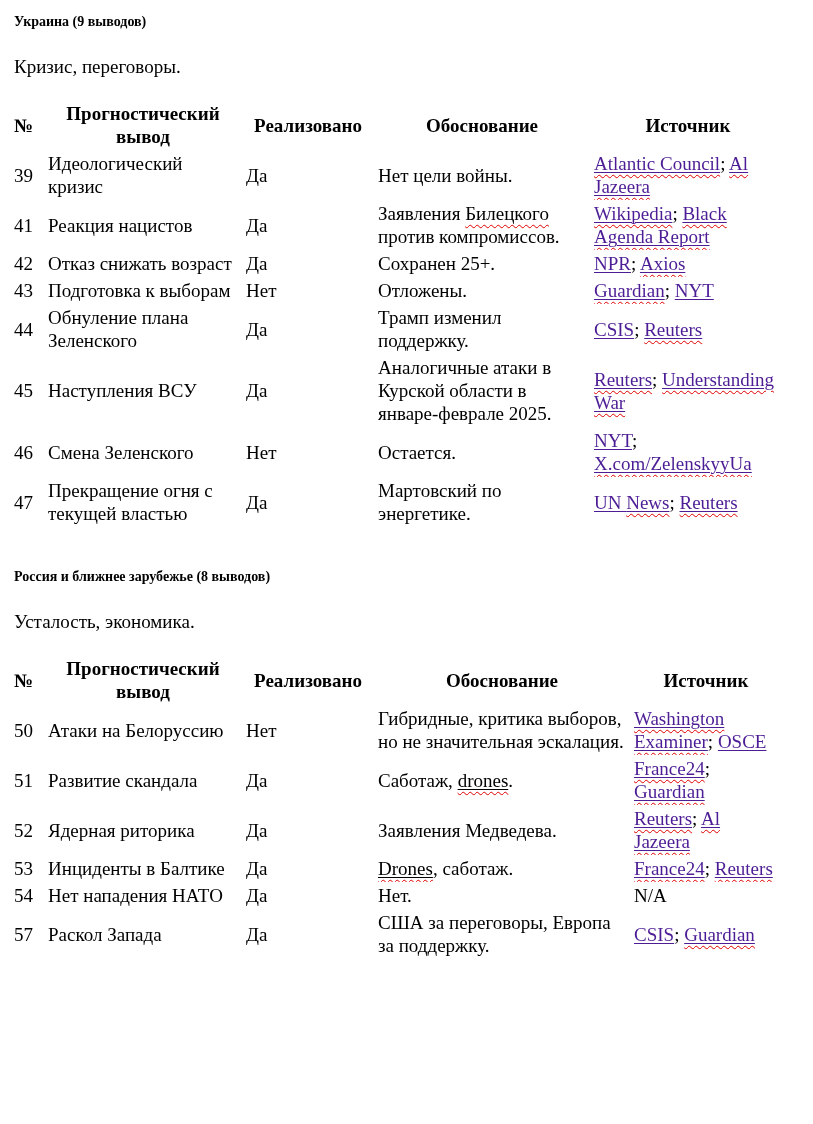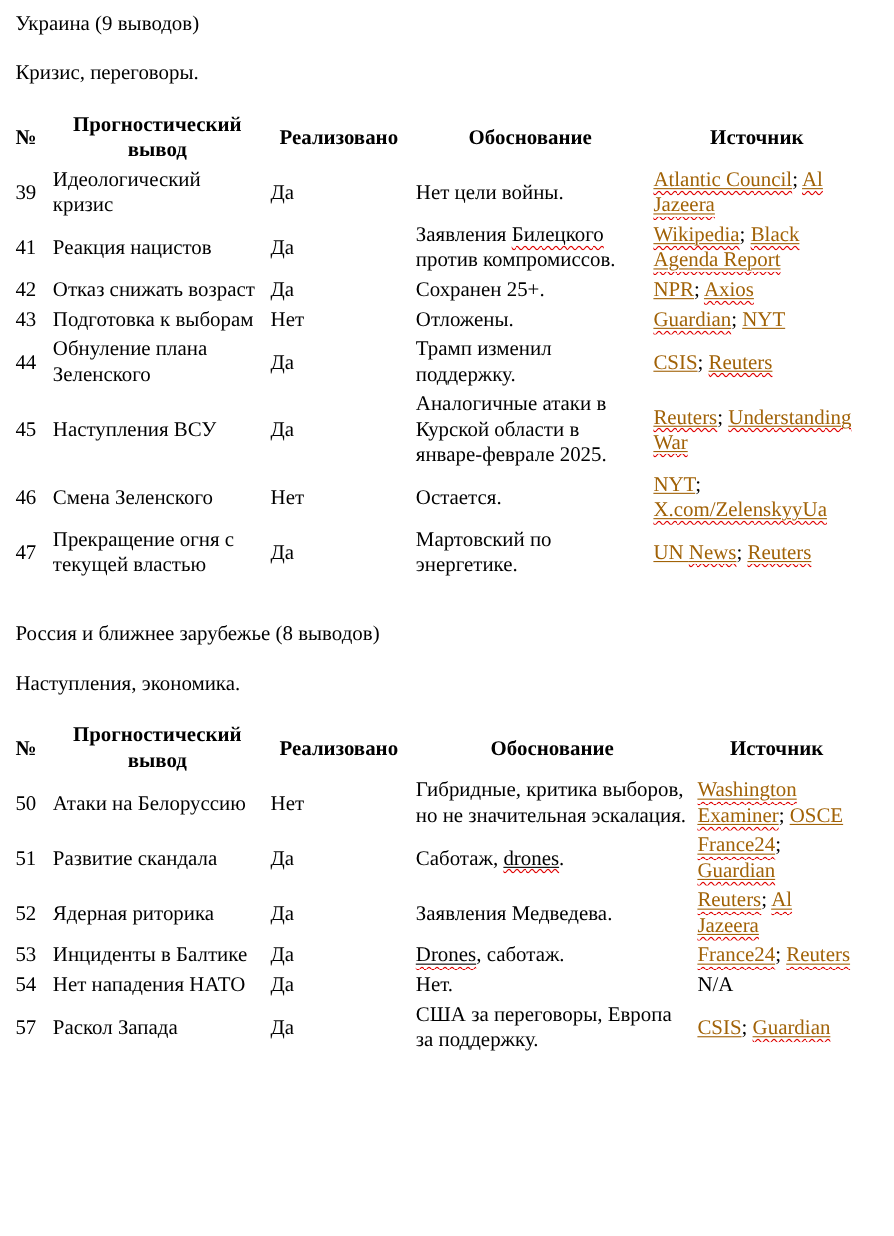--- a/index.html
+++ b/index.html
@@ -12,23 +12,23 @@
   }
   body {
     font-family: "Liberation Serif", "DejaVu Serif", serif;
     font-size: 19px;
     line-height: 23px;
     color: #000000;
     padding: 10px 13px 0 14px;
     box-sizing: border-box;
   }
   .section-title {
-    font-size: 19px;
+    font-size: 14px;
     line-height: 23px;
-    font-weight: normal;
+    font-weight: bold;
     margin: 0 0 22px 0;
   }
   .section-subtitle {
     margin: 0 0 22px 0;
   }
   table.forecast-table {
     border-collapse: collapse;
     table-layout: fixed;
     margin: 0 0 38px 0;
   }
@@ -43,21 +43,21 @@
     font-weight: bold;
     text-align: center;
     line-height: 23px;
   }
   table.forecast-table th:first-child,
   table.forecast-table td:first-child {
     padding-left: 0;
     text-align: left;
   }
   a.link {
-    color: #a16207;
+    color: #4c1d95;
     text-decoration-thickness: 1px;
     text-underline-offset: 2px;
     cursor: pointer;
   }
   .black-ul {
     text-decoration: underline;
     text-decoration-thickness: 1px;
     text-underline-offset: 2px;
   }
   .wavy {
@@ -147,21 +147,21 @@
             <td>Прекращение огня с текущей властью</td>
             <td>Да</td>
             <td><span>Мартовский по энергетике.</span></td>
             <td><a class="link" href="#">UN </a><a class="link" href="#"><span class="wavy">News</span></a><span>; </span><a class="link" href="#"><span class="wavy">Reuters</span></a></td>
           </tr>
         </tbody>
       </table>
     </section>
     <section class="doc-section">
       <h2 class="section-title">Россия и ближнее зарубежье (8 выводов)</h2>
-      <p class="section-subtitle">Наступления, экономика.</p>
+      <p class="section-subtitle">Усталость, экономика.</p>
       <table class="forecast-table">
         <colgroup>
           <col style="width: 30px;">
           <col style="width: 198px;">
           <col style="width: 132px;">
           <col style="width: 256px;">
           <col style="width: 152px;">
         </colgroup>
         <thead>
           <tr>

